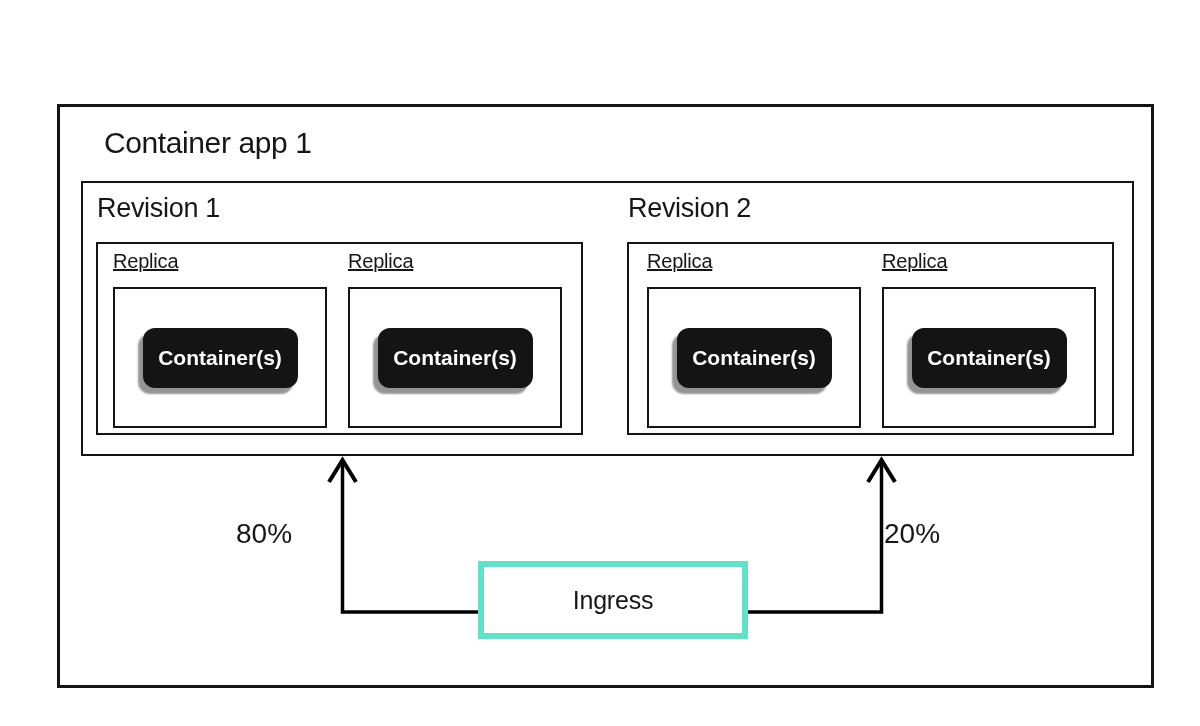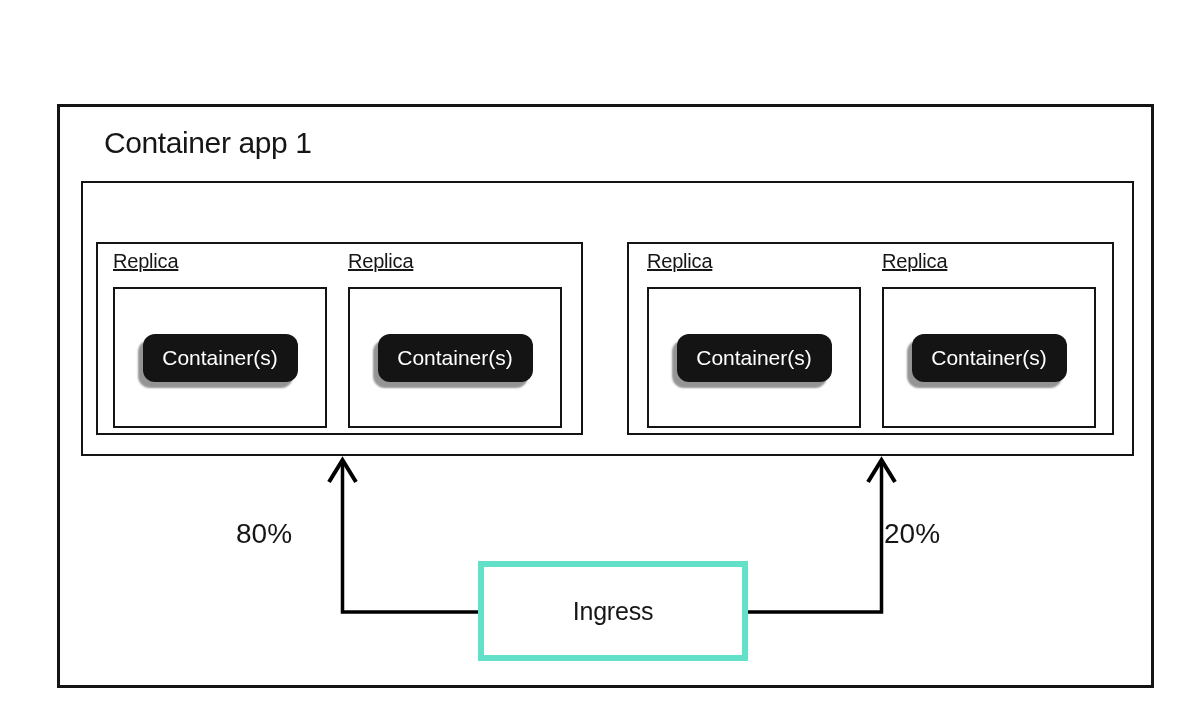--- a/index.html
+++ b/index.html
@@ -83,27 +83,27 @@
     top: 287px;
     width: 214px; height: 141px;
     border: 2px solid #141414;
     box-sizing: border-box;
     background: #ffffff;
     display: flex;
     align-items: center;
     justify-content: center;
   }
   .containers-badge {
-    width: 155px; height: 48px;
+    width: 155px; height: 60px;
     background: #141414;
     border-radius: 12px;
     box-shadow: -5px 6px 2px rgba(0,0,0,0.42);
     color: #ffffff;
     font-size: 21px;
-    font-weight: normal;
+    font-weight: bold;
     display: flex;
     align-items: center;
     justify-content: center;
     white-space: nowrap;
   }
 
   
   .traffic-svg {
     left: 0; top: 0;
     width: 1200px; height: 726px;
@@ -116,21 +116,21 @@
   }
   .traffic-percent.left {
     left: 236px; width: 80px;
   }
   .traffic-percent.right {
     left: 884px; width: 80px;
     text-align: left;
   }
   .ingress-box {
     left: 478px; top: 561px;
-    width: 270px; height: 100px;
+    width: 270px; height: 78px;
     border: 6px solid #62E1C8;
     box-sizing: border-box;
     background: #ffffff;
     display: flex;
     align-items: center;
     justify-content: center;
   }
   .ingress-label {
     font-size: 25px;
     letter-spacing: -0.2px;
@@ -140,32 +140,34 @@
 <body>
 
 <div class="stage">
 
 
   <div class="abs env-box"></div>
 
   <div class="abs app-label">Container app 1</div>
   <div class="abs app-box"></div>
 
+  <div class="abs revision-label" style="left:97px">Revision 1</div>
   <div class="abs revision-box" style="left:96px"></div>
 
   <div class="abs replica-label" style="left:113px">Replica</div>
   <div class="abs replica-box" style="left:113px">
     <div class="containers-badge" style="background-color: rgb(20, 20, 20);">Container(s)</div>
   </div>
 
   <div class="abs replica-label" style="left:348px">Replica</div>
   <div class="abs replica-box" style="left:348px">
     <div class="containers-badge" style="background-color: rgb(20, 20, 20);">Container(s)</div>
   </div>
 
+  <div class="abs revision-label" style="left:628px">Revision 2</div>
   <div class="abs revision-box" style="left:627px"></div>
 
   <div class="abs replica-label" style="left:647px">Replica</div>
   <div class="abs replica-box" style="left:647px">
     <div class="containers-badge" style="background-color: rgb(20, 20, 20);">Container(s)</div>
   </div>
 
   <div class="abs replica-label" style="left:882px">Replica</div>
   <div class="abs replica-box" style="left:882px">
     <div class="containers-badge" style="background-color: rgb(20, 20, 20);">Container(s)</div>

